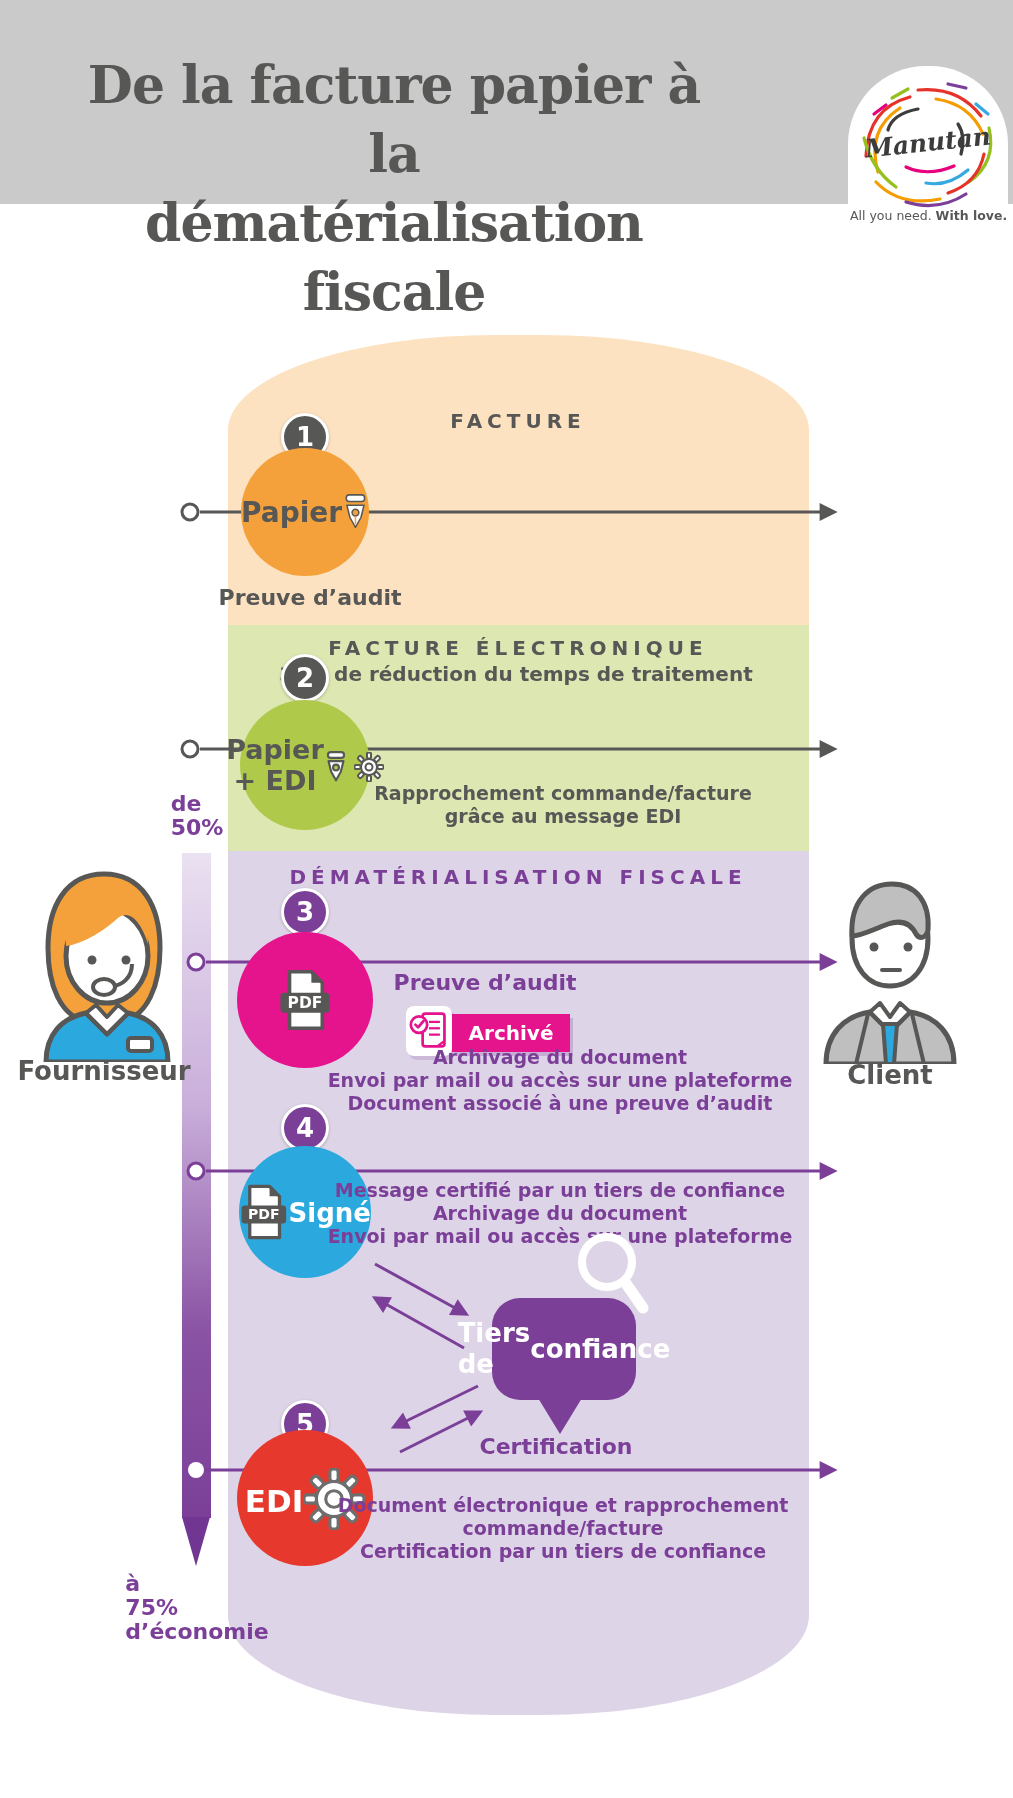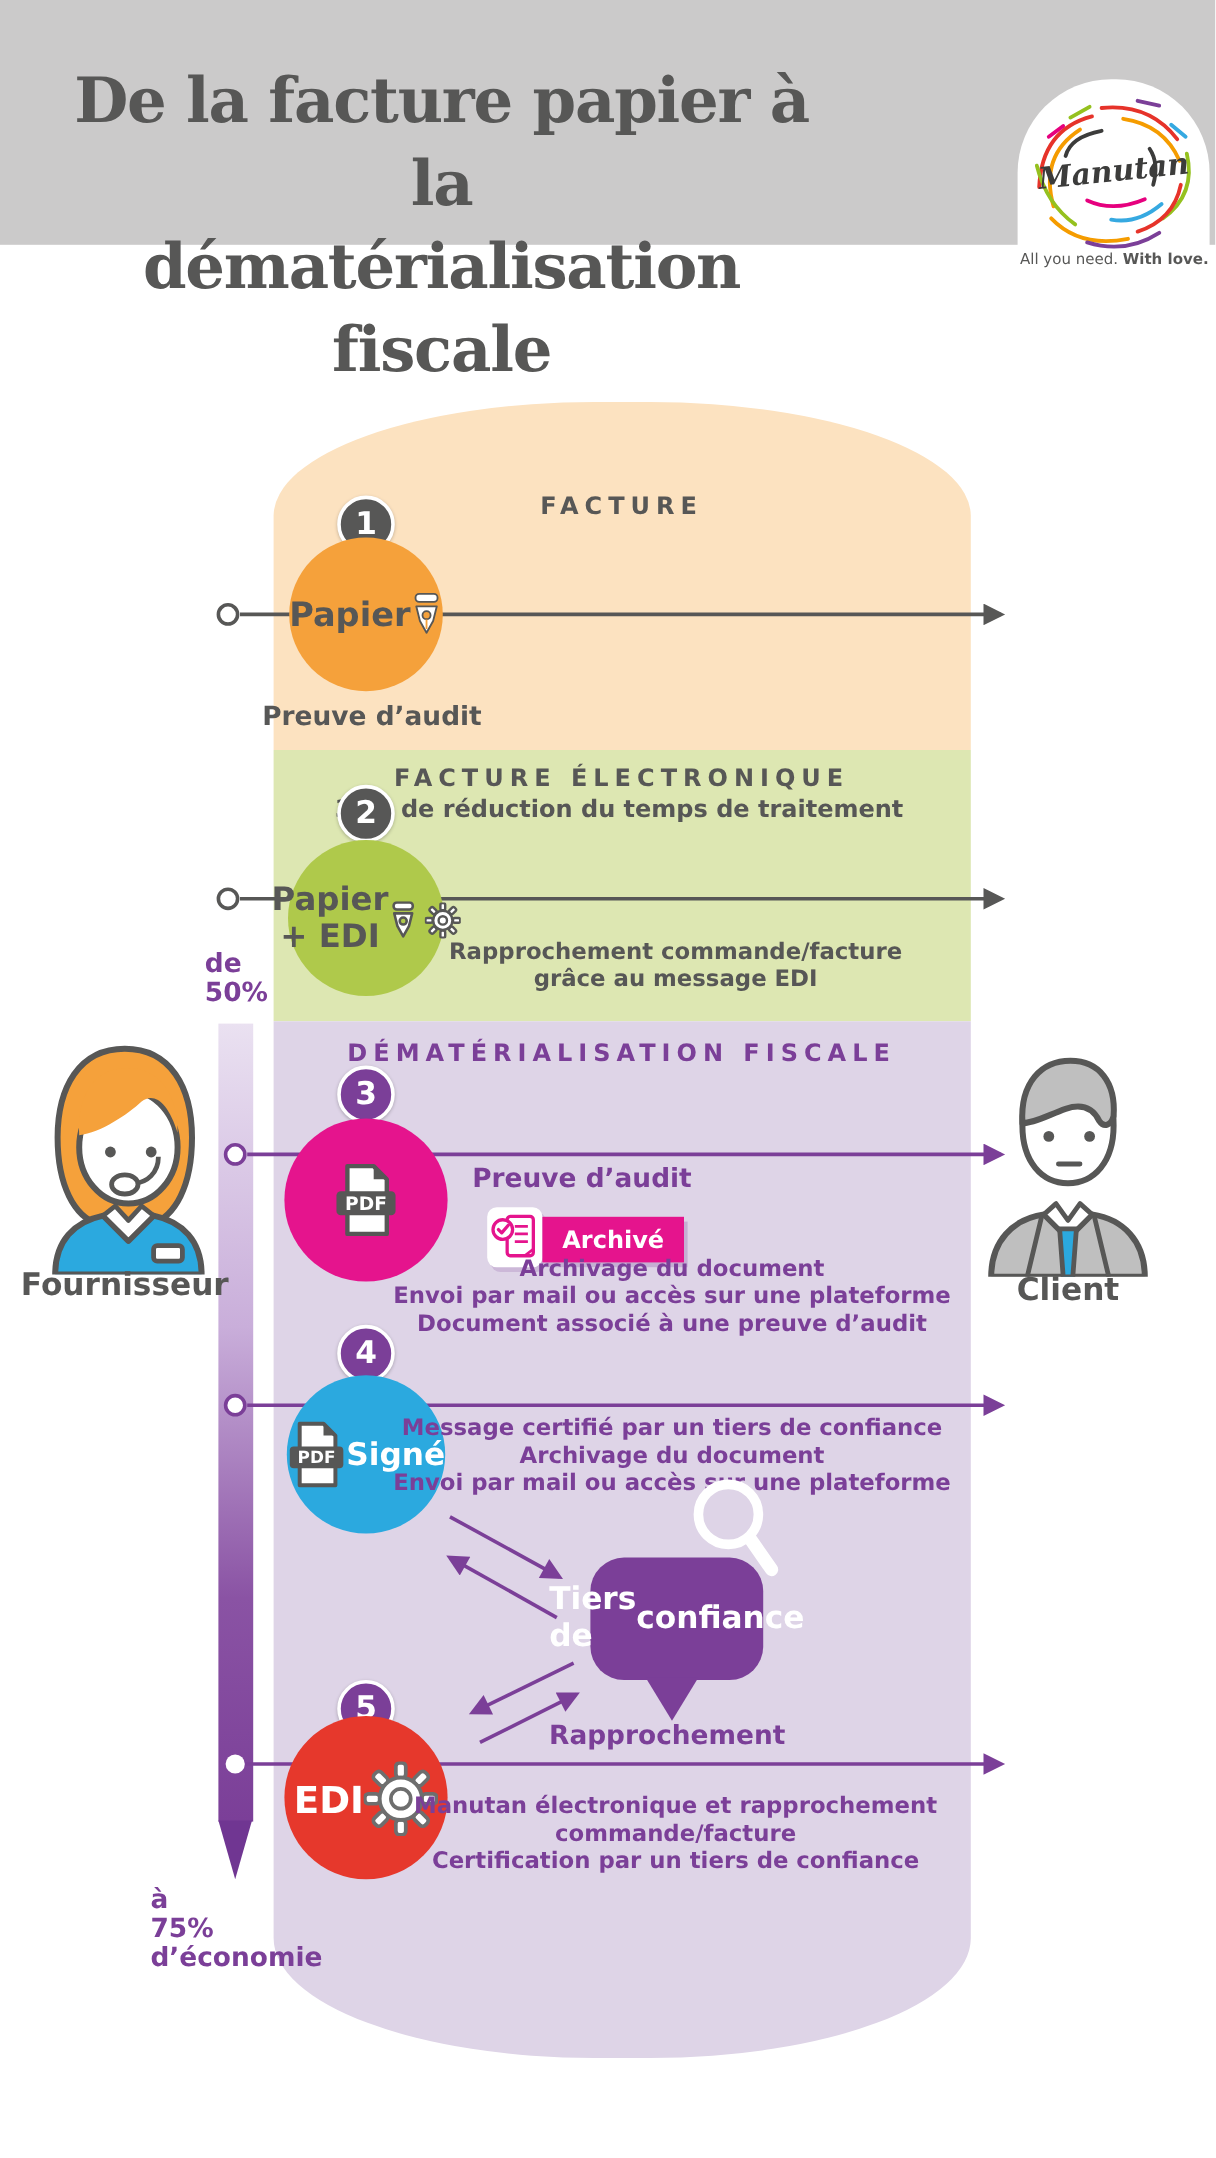--- a/index.html
+++ b/index.html
@@ -7,21 +7,21 @@
     --purpleband:#DED4E7; --orange:#F5A13B; --green:#AFC94B; --pink:#E5148D;
     --blue:#2BA9DF; --red:#E6382C; --headerbg:#CBCACA;
   }
   html,body{margin:0;padding:0;background:#ffffff;}
   .page{position:relative;width:1013px;height:1798px;background:#ffffff;overflow:hidden;
         font-family:"DejaVu Sans","Liberation Sans",sans-serif;}
   .abs{position:absolute;}
   .ctr{transform:translateX(-50%);white-space:nowrap;}
   
   .topbar{left:0;top:0;width:1013px;height:204px;background:var(--headerbg);}
-  .title{left:48px;top:50px;width:640px;text-align:center;
+  .title{left:74px;top:50px;width:640px;text-align:center;
          font-family:"DejaVu Serif","Liberation Serif",serif;font-weight:bold;
          font-size:52px;line-height:69px;color:var(--dark);letter-spacing:-1px;}
   .logo-arch{left:848px;top:66px;width:160px;height:139px;background:#ffffff;
              border-radius:78px 78px 0 0;}
   .logo-word{left:80px;top:62px;width:160px;text-align:center;transform:translateX(-50%) rotate(-6deg);
              font-family:"DejaVu Serif","Liberation Serif",serif;font-style:italic;font-weight:bold;
              font-size:25px;color:#3C3C3B;}
   .tagline{left:850px;top:208px;width:160px;font-size:12.5px;color:var(--dark);}
   .tagline b{font-weight:bold;}
   
@@ -256,42 +256,42 @@
 
   <div class="abs bubble">
     <span>Tiers de</span>
     <span>confiance</span>
   </div>
   <div class="abs bubble-tail"></div>
   <svg class="abs" style="left:575px;top:1232px" width="90" height="110" viewBox="0 0 90 110">
     <circle cx="32" cy="30" r="25" fill="#DED4E7" stroke="#ffffff" stroke-width="8"></circle>
     <line x1="50" y1="50" x2="68" y2="76" stroke="#ffffff" stroke-width="11" stroke-linecap="round"></line>
   </svg>
-  <div class="abs ctr caption purple" style="left:556px;top:1434px">Rapprochement</div>
+  <div class="abs ctr caption purple" style="left:556px;top:1434px">Certification</div>
 
   <div class="abs badge purple" style="left:281px;top:1400px">5</div>
   <div class="abs step-circle" style="left:237px;top:1430px;width:136px;height:136px;background:var(--red)">
     <div class="c-label-white" style="font-size:31px;margin-top:6px">EDI</div>
     <svg width="62" height="62" viewBox="0 0 60 60" style="margin-top:2px">
       <g fill="#ffffff" stroke="#6e6e6e" stroke-width="3">
         <rect x="26" y="1" width="8" height="12" rx="3"></rect>
           <rect x="26" y="47" width="8" height="12" rx="3"></rect>
         <rect x="1" y="26" width="12" height="8" rx="3"></rect>
           <rect x="47" y="26" width="12" height="8" rx="3"></rect>
         <rect x="26" y="1" width="8" height="12" rx="3" transform="rotate(45 30 30)"></rect>
         <rect x="26" y="47" width="8" height="12" rx="3" transform="rotate(45 30 30)"></rect>
         <rect x="1" y="26" width="12" height="8" rx="3" transform="rotate(45 30 30)"></rect>
         <rect x="47" y="26" width="12" height="8" rx="3" transform="rotate(45 30 30)"></rect>
         <circle cx="30" cy="30" r="17"></circle>
         <circle cx="30" cy="30" r="8" fill="none"></circle>
       </g>
     </svg>
   </div>
   <div class="abs ctr detail" style="left:563px;top:1494px">
-    <span>Manutan électronique et rapprochement</span><br>
+    <span>Document électronique et rapprochement</span><br>
     <span>commande/facture</span><br>
     <span>Certification par un tiers de confiance</span>
   </div>
 
   <svg class="abs" style="left:28px;top:866px" width="152" height="196" viewBox="0 0 152 196">
     <path d="M76 8 C38 8 20 40 20 82 C20 122 34 148 54 154 L98 154 C118 148 132 122 132 82 C132 40 114 8 76 8 Z" fill="#F5A13B" stroke="#575756" stroke-width="5" stroke-linejoin="round"></path>
     <ellipse cx="79" cy="90" rx="41" ry="47" fill="#ffffff" stroke="#575756" stroke-width="5"></ellipse>
     <path d="M38 80 C36 42 54 24 78 24 C104 24 120 44 120 78 C112 52 100 44 90 52 C78 63 56 78 38 80 Z" fill="#F5A13B"></path>
     <circle cx="64" cy="94" r="4.5" fill="#575756"></circle>
     <circle cx="98" cy="94" r="4.5" fill="#575756"></circle>

